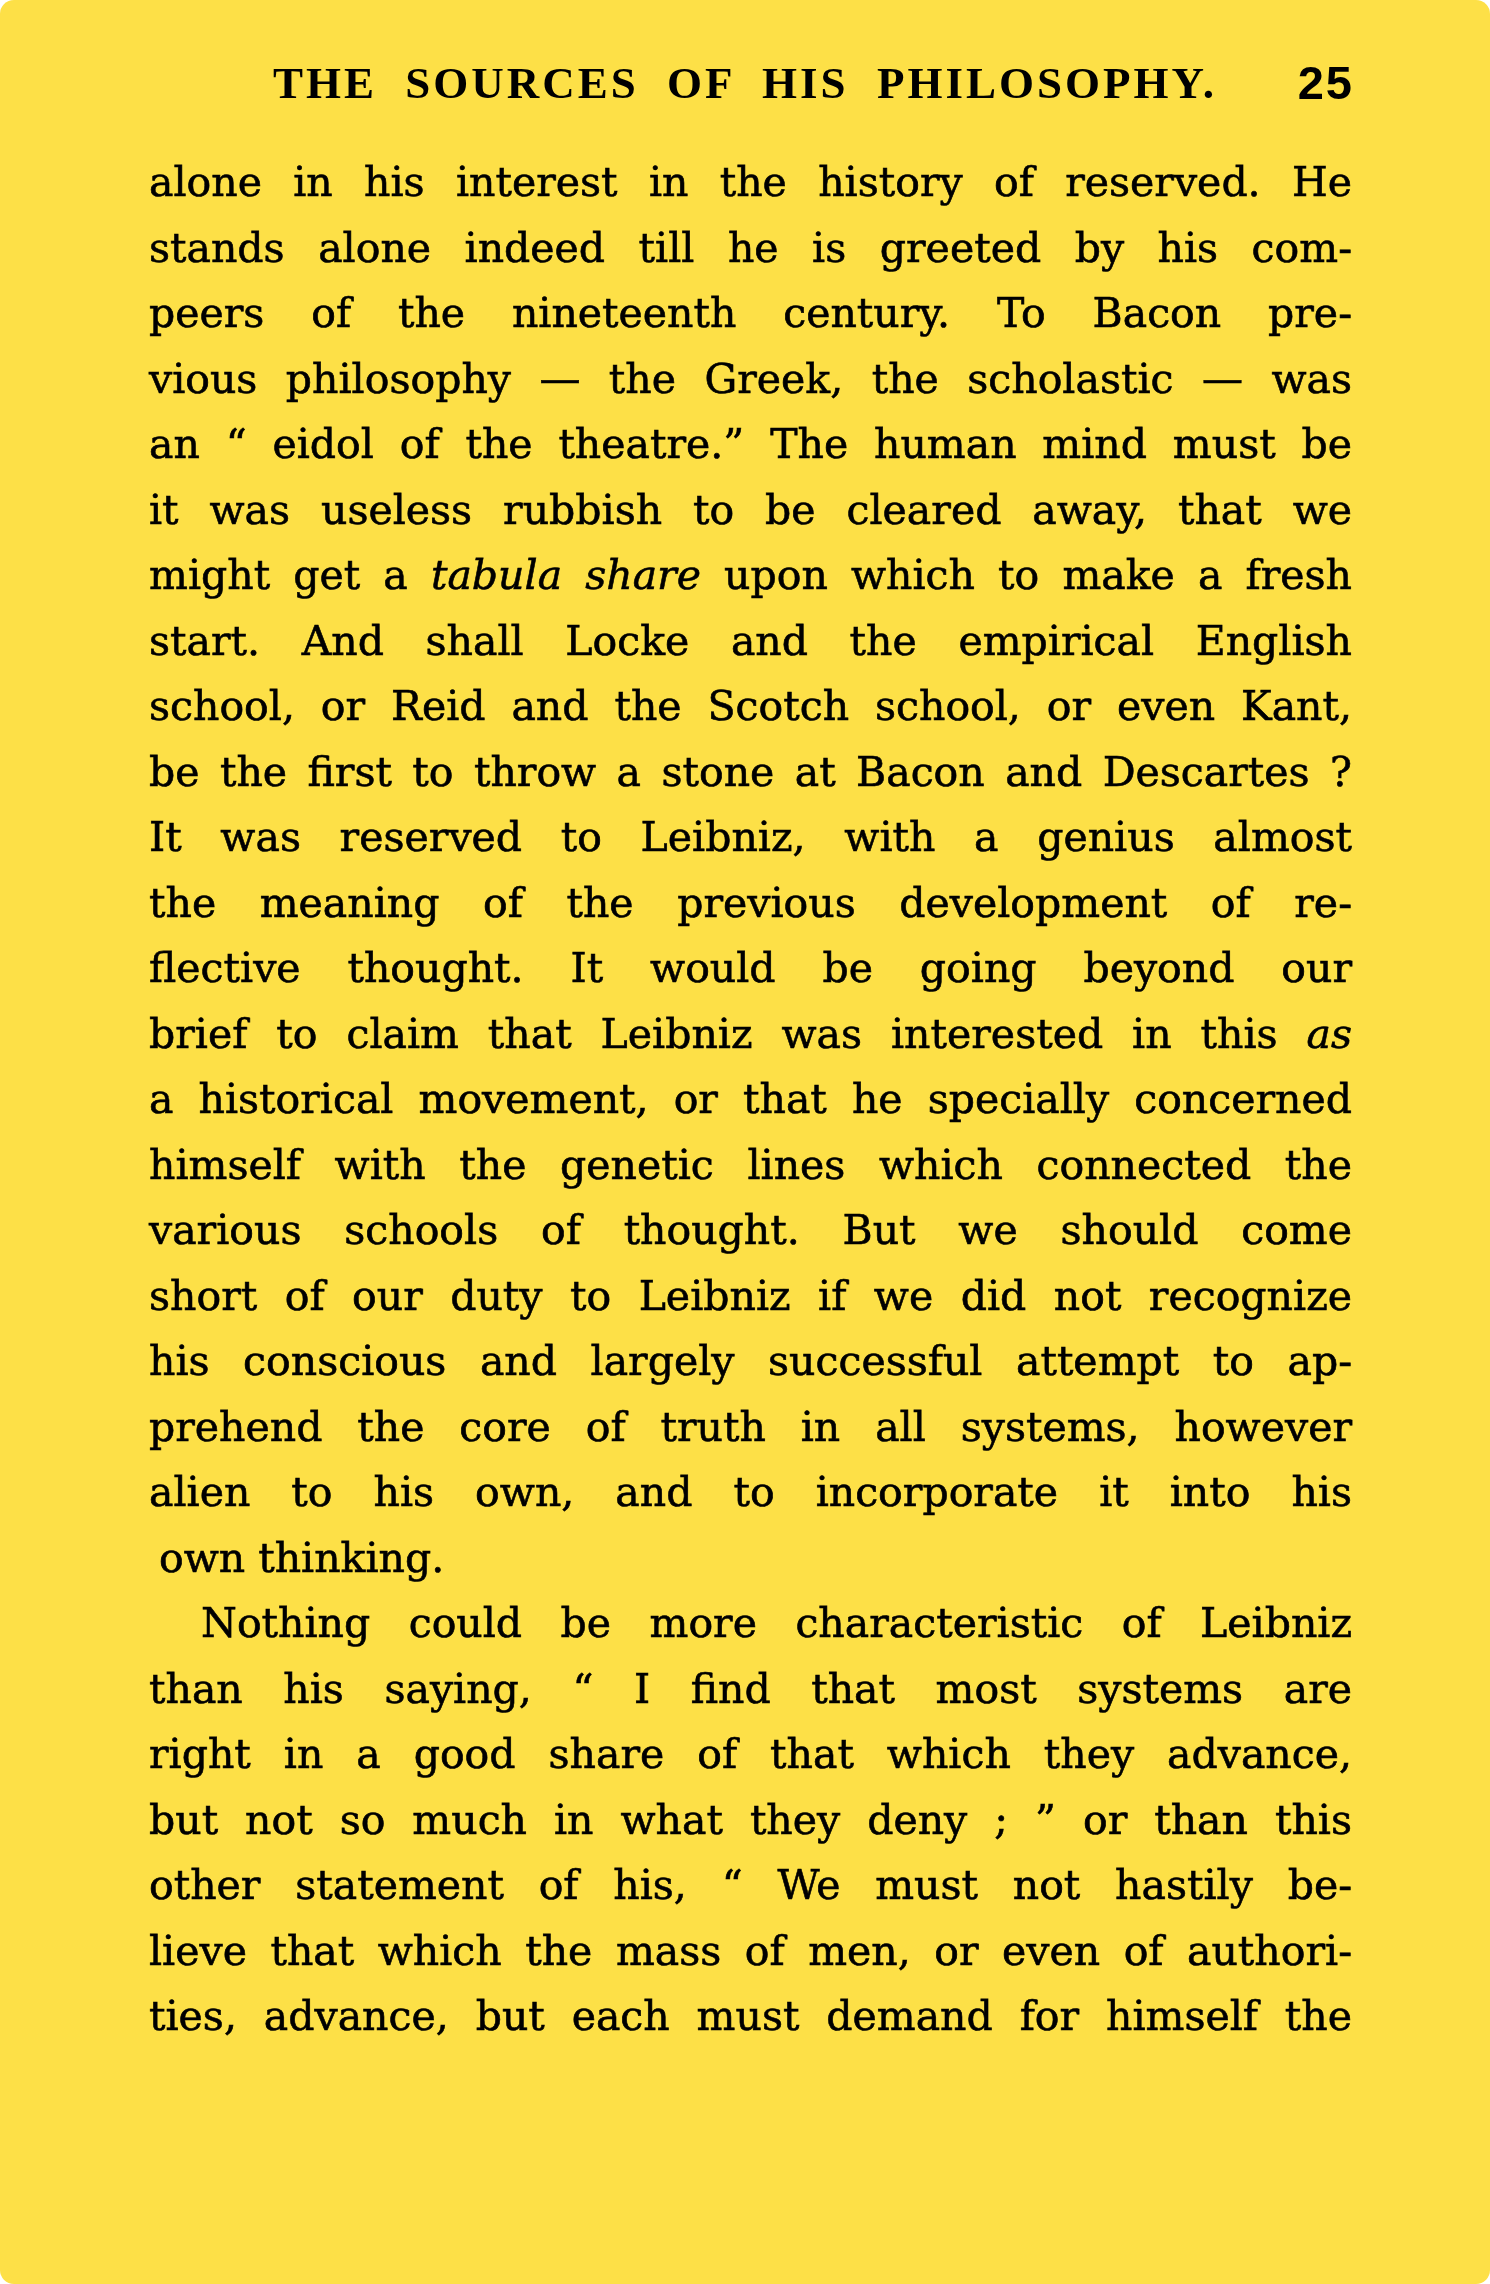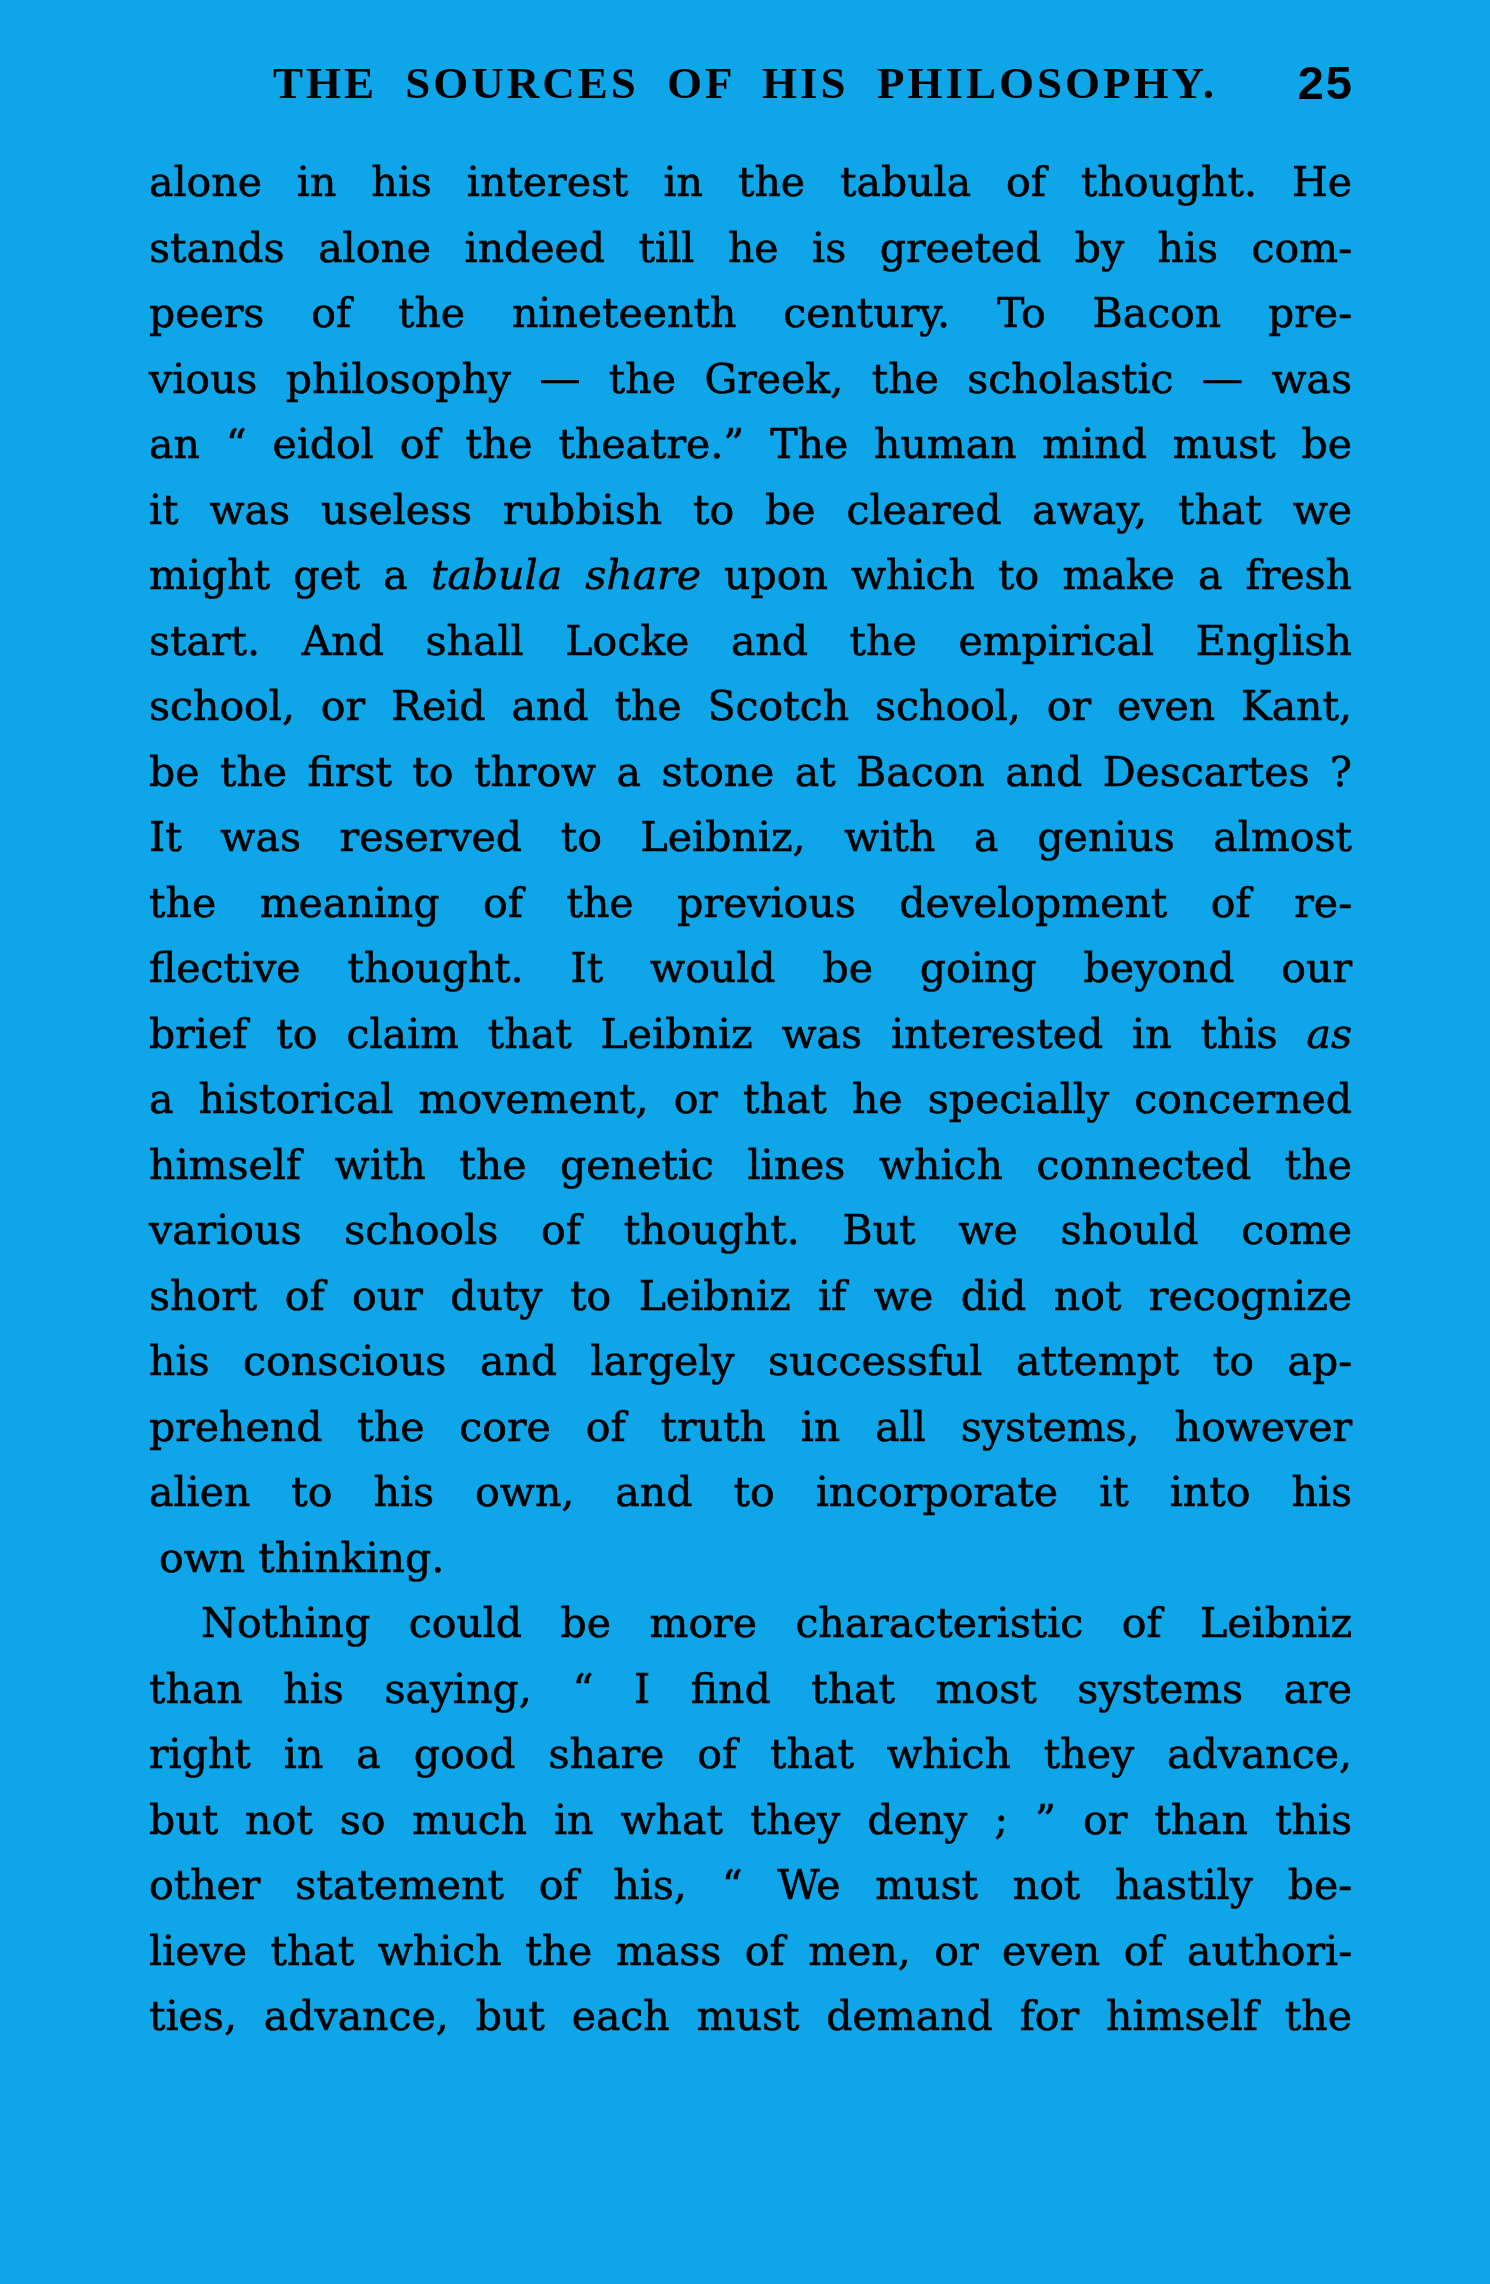--- a/index.html
+++ b/index.html
@@ -4,23 +4,24 @@
 <style>
   html, body {
     margin: 0;
     padding: 0;
     background: #ffffff;
   }
   .page {
     position: relative;
     width: 1490px;
     height: 2284px;
-    background: #0ea5e9;
+    background: #fde047;
     color: #000000;
     overflow: hidden;
+    border-radius: 14px;
   }
   .header {
     position: absolute;
     top: 57px;
     left: 0;
     width: 100%;
     text-align: center;
     font-family: "Liberation Serif", serif;
     font-weight: bold;
     font-size: 45px;
@@ -63,21 +64,21 @@
     font-style: italic;
   }
 </style>
 </head>
 <body>
 
 <div class="page">
   <div class="header">THE SOURCES OF HIS PHILOSOPHY.</div>
   <div class="pagenum">25</div>
   <div class="body-text">
-      <div class="line"><span class="rg">alone in his interest in the tabula of thought.  He</span></div>
+      <div class="line"><span class="rg">alone in his interest in the history of reserved.  He</span></div>
       <div class="line"><span class="rg">stands alone indeed till he is greeted by his com-</span></div>
       <div class="line"><span class="rg">peers of the nineteenth century.  To Bacon pre-</span></div>
       <div class="line"><span class="rg">vious philosophy — the Greek, the scholastic — was</span></div>
       <div class="line"><span class="rg">an “ eidol of the theatre.”  The human mind must be</span></div>
       <div class="line"><span class="rg">it was useless rubbish to be cleared away, that we</span></div>
       <div class="line"><span class="rg">might get a </span><span class="it">tabula share</span><span class="rg"> upon which to make a fresh</span></div>
       <div class="line"><span class="rg">start.  And shall Locke and the empirical English</span></div>
       <div class="line"><span class="rg">school, or Reid and the Scotch school, or even Kant,</span></div>
       <div class="line"><span class="rg">be the first to throw a stone at Bacon and Descartes ?</span></div>
       <div class="line"><span class="rg">It was reserved to Leibniz, with a genius almost</span></div>

